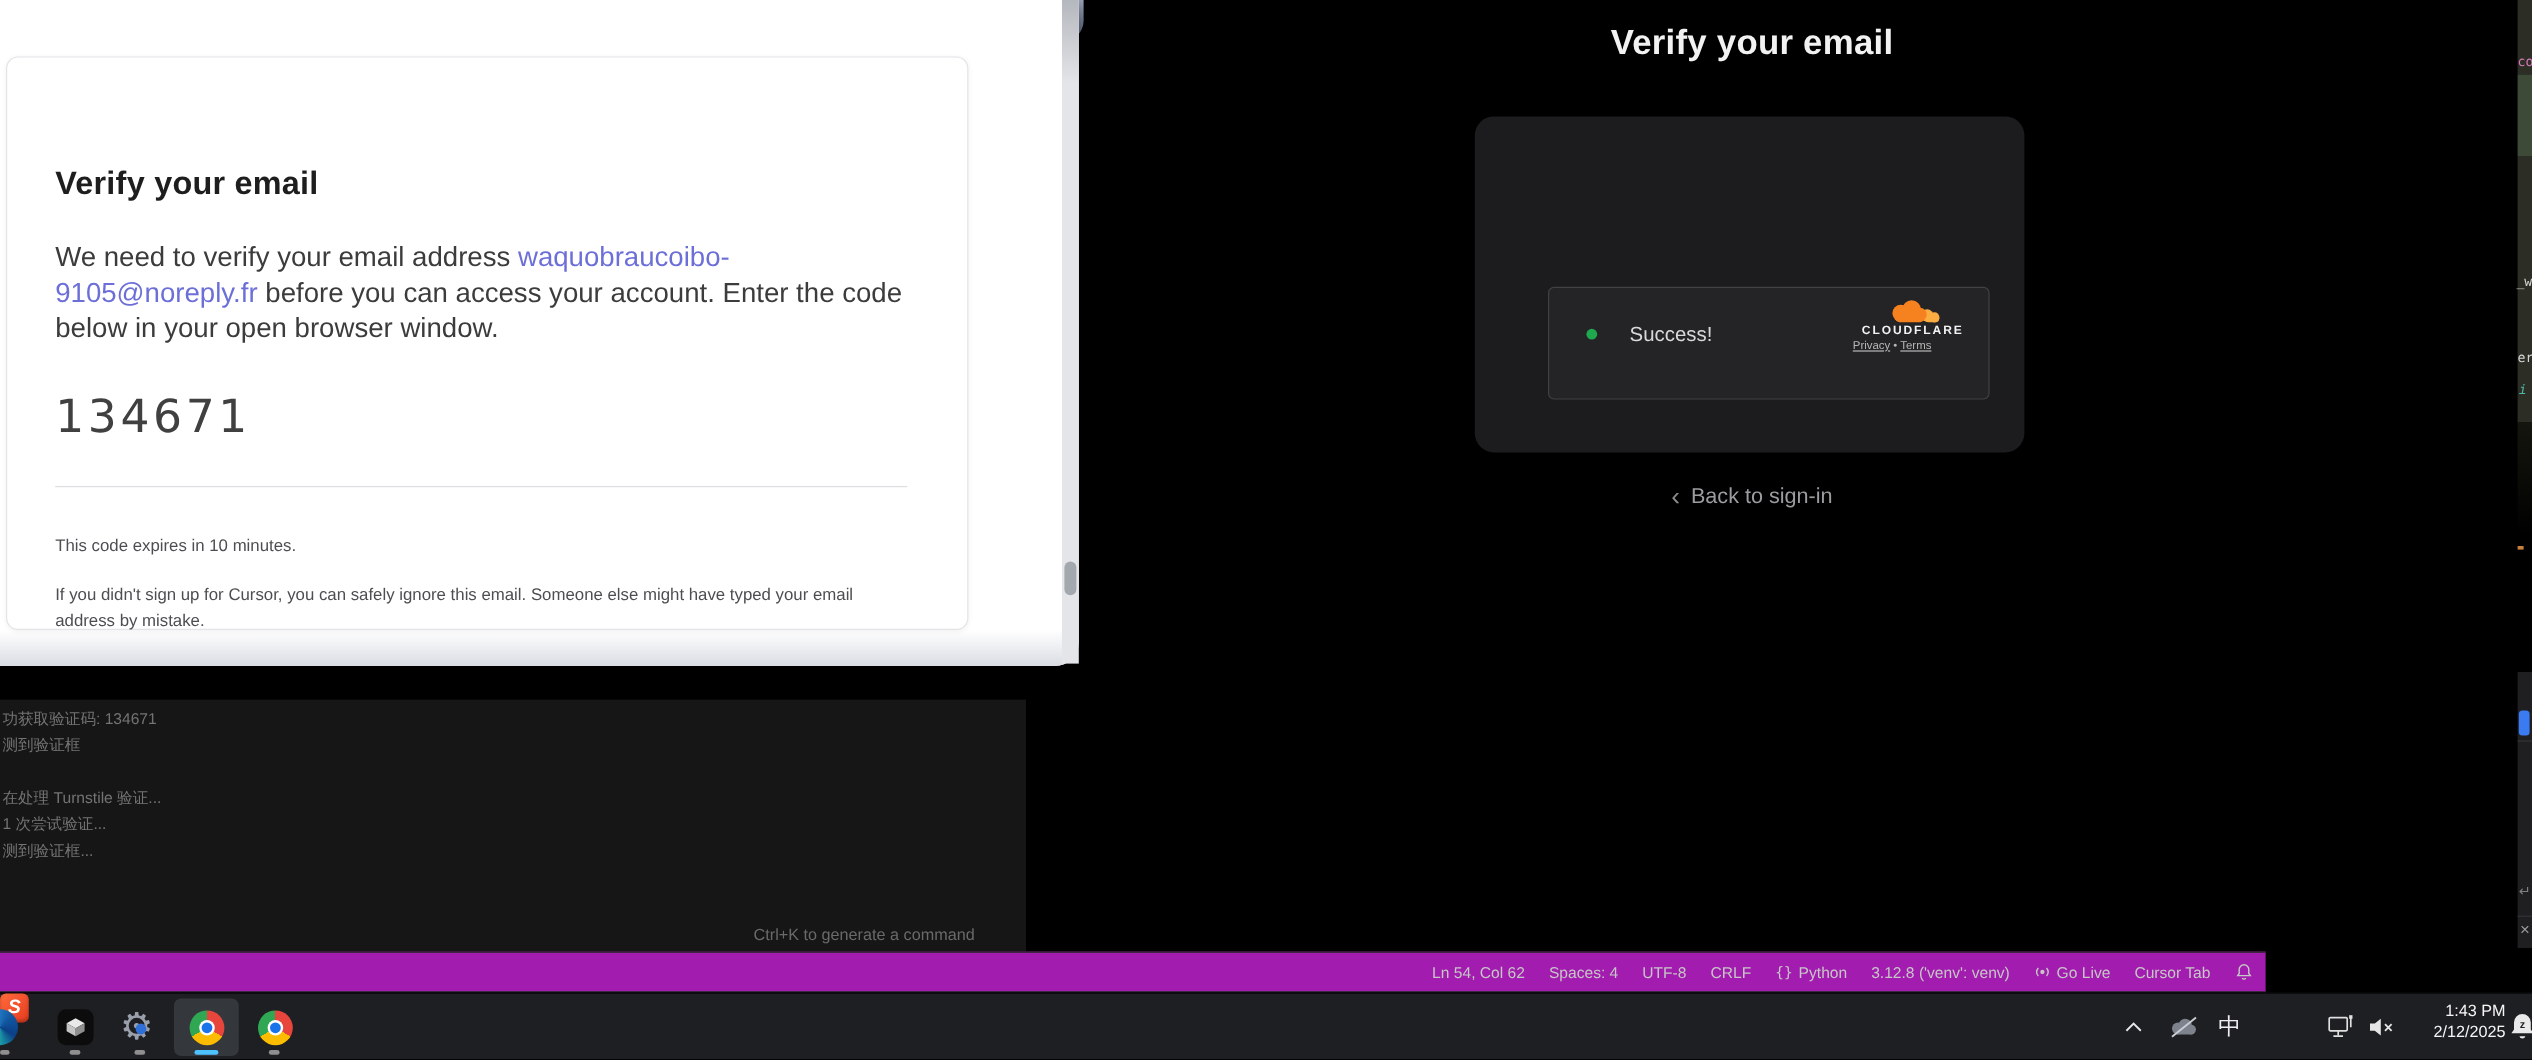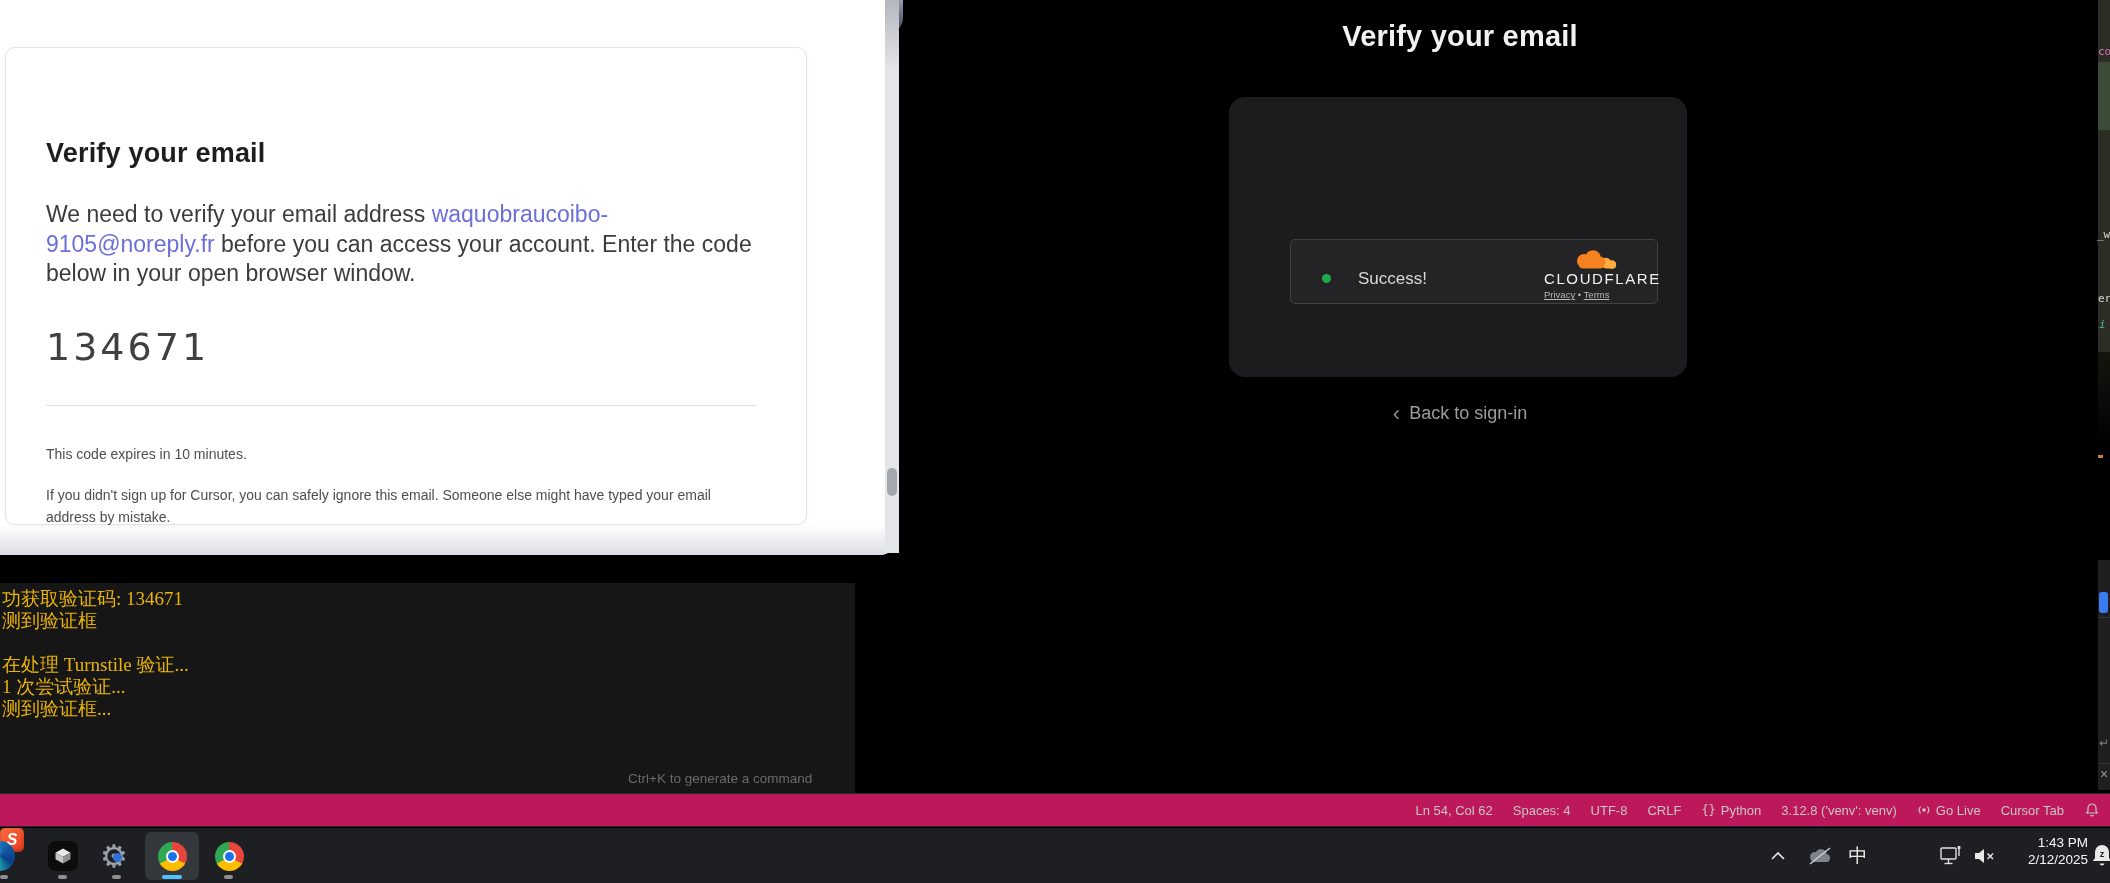--- a/index.html
+++ b/index.html
@@ -43,32 +43,32 @@
   .email-link { color:#6d6fd8; text-decoration:none; cursor:pointer; }
   .email-code { position:absolute; left:40px; top:277px; font-size:38px; font-weight:400; letter-spacing:3px; color:#404040; font-family:"DejaVu Sans", sans-serif; }
   .email-divider { position:absolute; left:40px; top:357px; width:710px; height:1px; background:#dedee2; }
   .email-expiry { position:absolute; left:40px; top:398px; font-size:14px; color:#4e4e52; }
   .email-footer { position:absolute; left:40px; top:436px; width:690px; font-size:14px; line-height:22px; color:#4e4e52; }
   
   .terminal {
     position:absolute; left:0; top:583px; width:855px; height:210px;
     background:#161616; padding:5px 0 0 2px;
   }
-  .t-line { font-family:Liberation Serif, serif; font-size:19px; line-height:22px; min-height:22px; color:#eab308; white-space:pre; }
+  .t-line { font-family:Liberation Sans, sans-serif; font-size:13px; line-height:22px; min-height:22px; color:#737373; white-space:pre; }
   .terminal-hint { position:absolute; left:628px; top:771px; font-size:13.5px; color:#6a6a6a; }
   
   .dark-title { position:absolute; left:1230px; top:20px; width:460px; text-align:center; font-size:29px; font-weight:700; color:#f2f2f2; letter-spacing:.2px; }
   .dark-card { position:absolute; left:1229px; top:97px; width:458px; height:280px; background:#1c1c1e; border-radius:16px; }
   .dark-prompt { position:absolute; left:56px; top:48px; width:362px; font-size:19px; line-height:30px; color:#ebebeb; }
-  .turnstile { position:absolute; left:61px; top:142px; width:368px; height:65px; background:#242426; border:1px solid #414144; border-radius:5px; }
+  .turnstile { position:absolute; left:61px; top:142px; width:368px; height:94px; background:#242426; border:1px solid #414144; border-radius:5px; }
   .ts-dot { position:absolute; left:31px; top:34px; width:9px; height:9px; border-radius:50%; background:#1fa94f; }
   .ts-status { position:absolute; left:67px; top:29px; font-size:17px; color:#d9d9d9; }
   .cf-block { position:absolute; right:13px; top:10px; width:100px; text-align:center; }
   .cf-cloud { display:block; margin:0 auto; }
-  .cf-name { display:block; font-size:15px; font-weight:400; letter-spacing:1.6px; color:#f2f2f2; margin-top:-2px; }
+  .cf-name { display:block; font-size:10px; font-weight:700; letter-spacing:1.6px; color:#f2f2f2; margin-top:-2px; }
   .cf-links { display:block; font-size:9.5px; color:#b8b8b8; margin-top:2px; text-align:left; }
   .cf-links u { cursor:pointer; }
   .back-link { position:absolute; left:1230px; top:401px; width:460px; text-align:center; font-size:18px; color:#9c9ca0; cursor:pointer; }
   .back-chevron { font-size:22px; vertical-align:-2px; margin-right:9px; color:#8b8b8f; }
   
   .sliver { position:absolute; overflow:hidden; }
   .sl-olive1 { left:2098px; top:0; width:12px; height:62px; background:#2c2e25; }
   .sl-green  { left:2098px; top:62px; width:12px; height:68px; background:#3d4a37; }
   .sl-olive2 { left:2098px; top:130px; width:12px; height:222px; background:#2c2e25; }
   .sl-fade   { left:2098px; top:352px; width:12px; height:208px; background:linear-gradient(180deg,#15150f,#000 45%); }
@@ -79,22 +79,22 @@
   .frag-er { left:2098px; top:292px; color:#d4d4d4; }
   .frag-it { left:2099px; top:318px; color:#4fb8a5; font-style:italic; }
   .sl-orange { position:absolute; left:2098px; top:455px; width:5px; height:3px; background:#c9803f; }
   .sl-blue-btn { position:absolute; left:2099px; top:592px; width:9px; height:21px; background:#3a7bf2; border-radius:3px; cursor:pointer; }
   .sl-hline1 { position:absolute; left:2098px; top:617px; width:12px; height:1px; background:#343438; }
   .sl-hline2 { position:absolute; left:2098px; top:763px; width:12px; height:1px; background:#343438; }
   .sl-return { position:absolute; left:2099px; top:736px; color:#808080; font-size:12px; }
   .sl-close { position:absolute; left:2100px; top:766px; color:#9a9a9a; font-size:14px; cursor:pointer; }
   
   .statusbar {
-    position:absolute; left:0; top:793px; width:2110px; height:34px;
-    background:#be185d; border-top:1px solid #2a2a2a; border-bottom:1px solid #2a2a2a;
+    position:absolute; left:0; top:793px; width:1888px; height:34px;
+    background:#a21caf; border-top:1px solid #2a2a2a; border-bottom:1px solid #2a2a2a;
     display:flex; align-items:center; justify-content:flex-end;
     padding-right:6px; font-size:13px; color:#c6c6c6;
   }
   .sb-item { padding:0 10px; white-space:nowrap; display:flex; align-items:center; gap:5px; cursor:pointer; }
   .sb-braces { font-family:"DejaVu Sans Mono", monospace; font-size:12px; }
   .sb-bell { padding:0 4px 0 10px; display:flex; align-items:center; cursor:pointer; }
   
   .taskbar {
     position:absolute; left:0; top:827px; width:2110px; height:56px;
     background:#1e1f23; border-top:1px solid #000;

